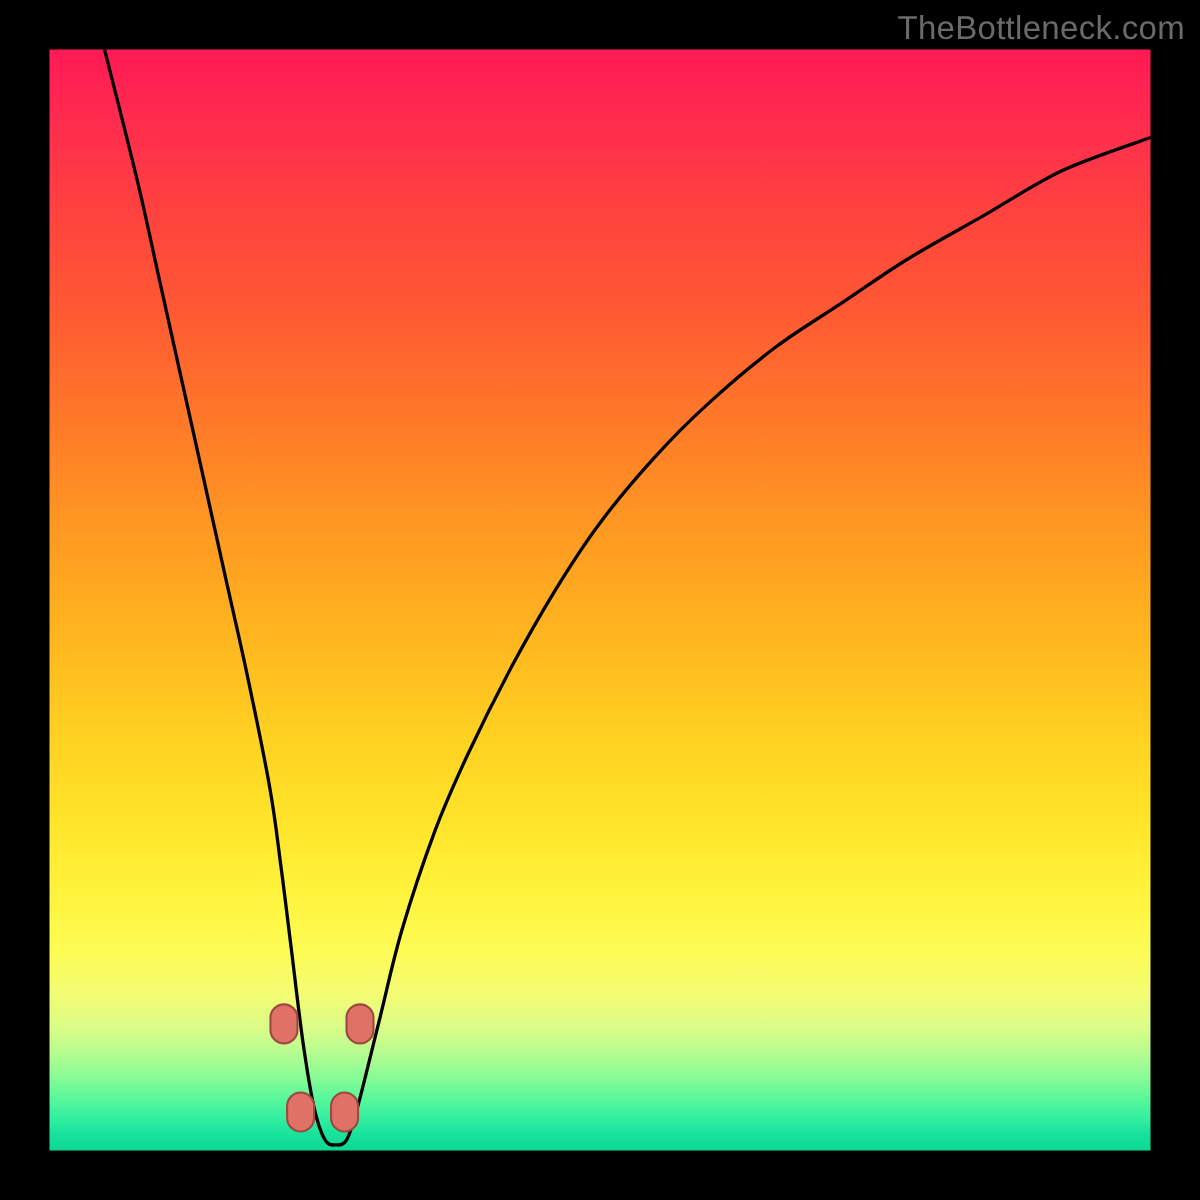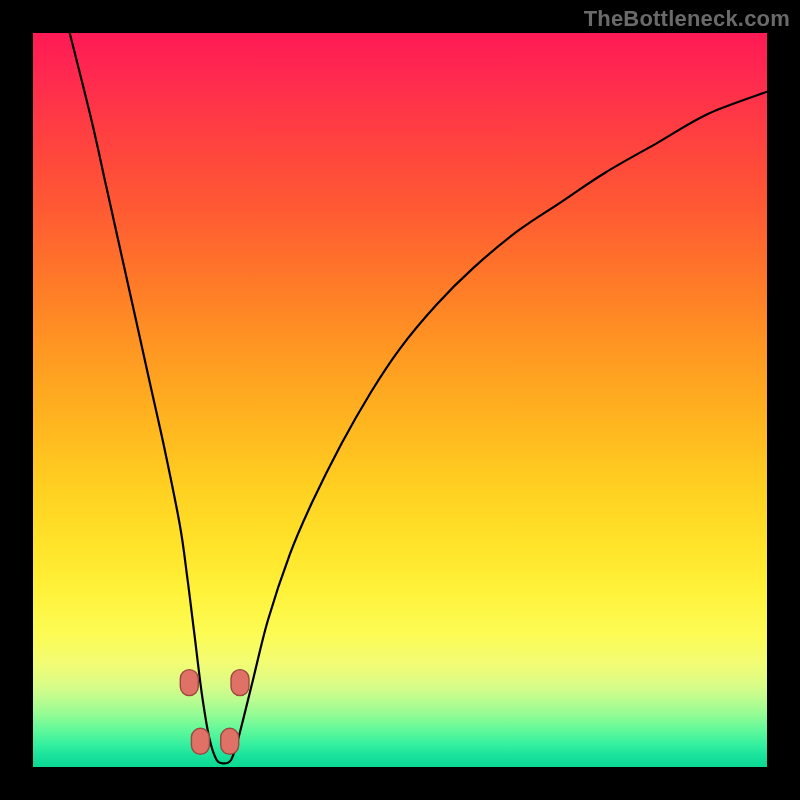--- a/index.html
+++ b/index.html
@@ -46,21 +46,21 @@
       #0cd893 100%
     );
   }
   .watermark {
     position: absolute;
     top: 6px;
     right: 10px;
     color: #6a6a6a;
     font-size: 22px;
     letter-spacing: 0.2px;
-    font-weight: 700;
+    font-weight: 400;
     user-select: none;
   }
   svg.curve {
     position: absolute;
     left: 0; top: 0;
     width: 734px; height: 734px;
   }
   .curve-path {
     fill: none;
     stroke: #000;

